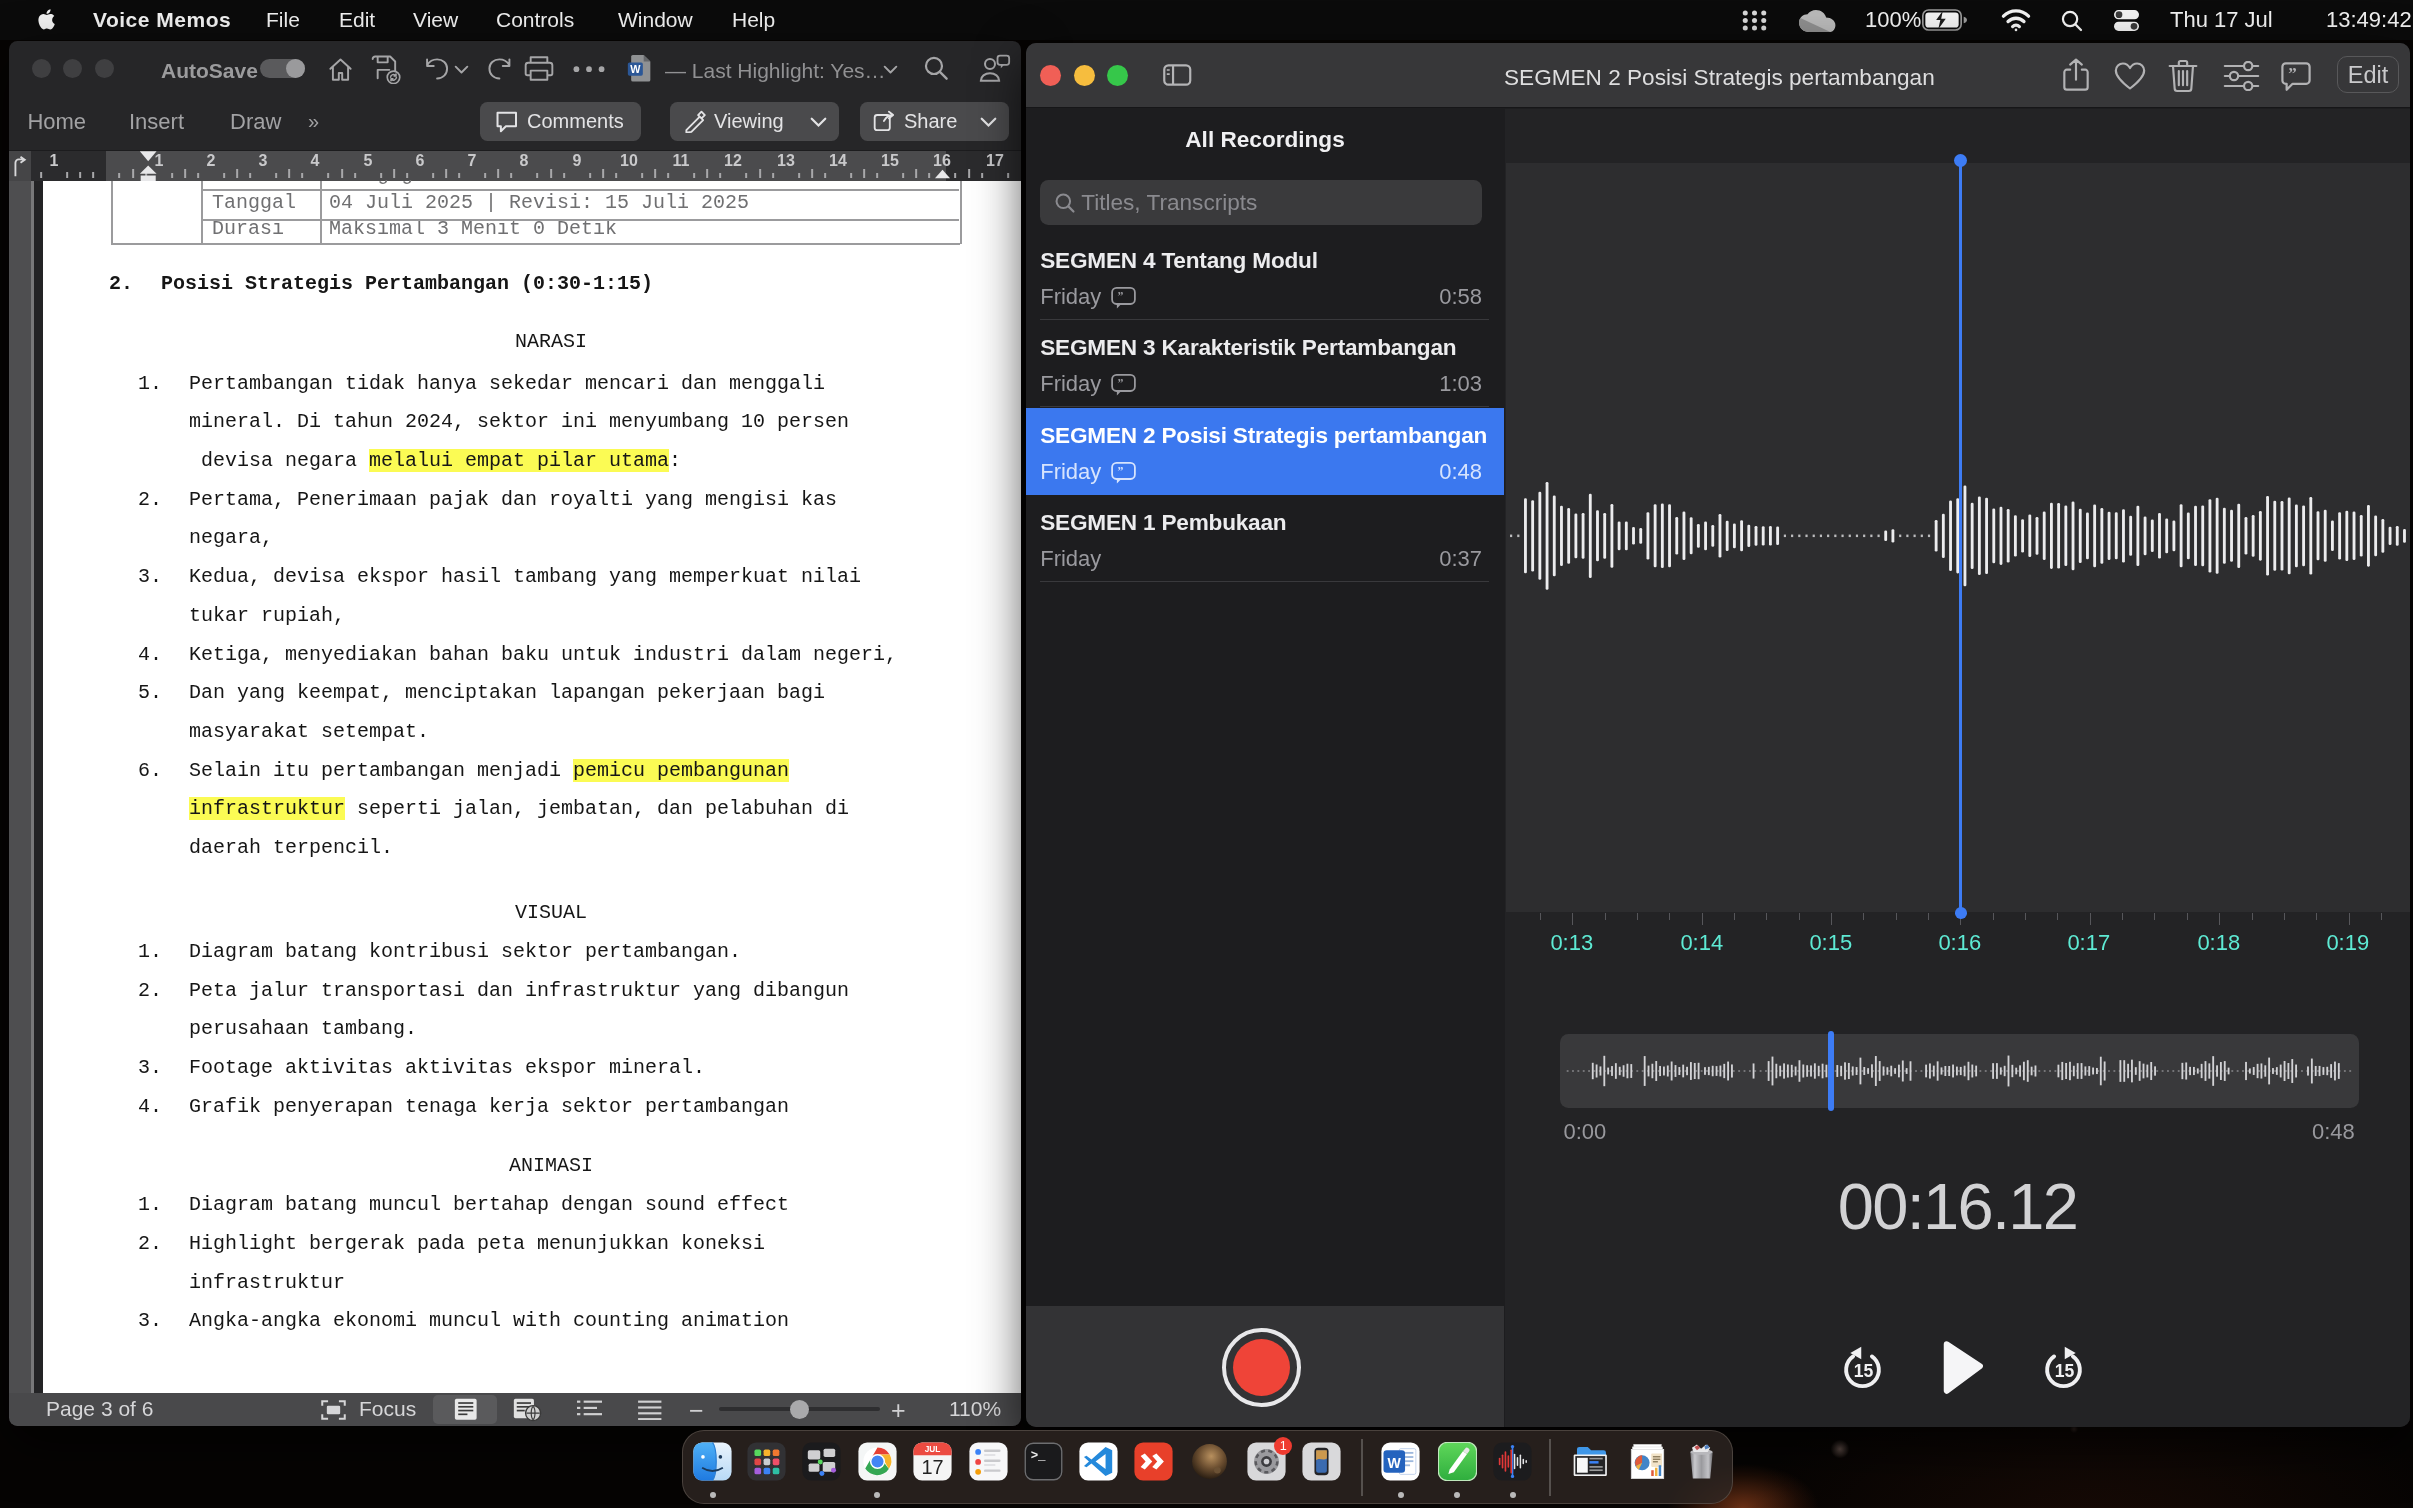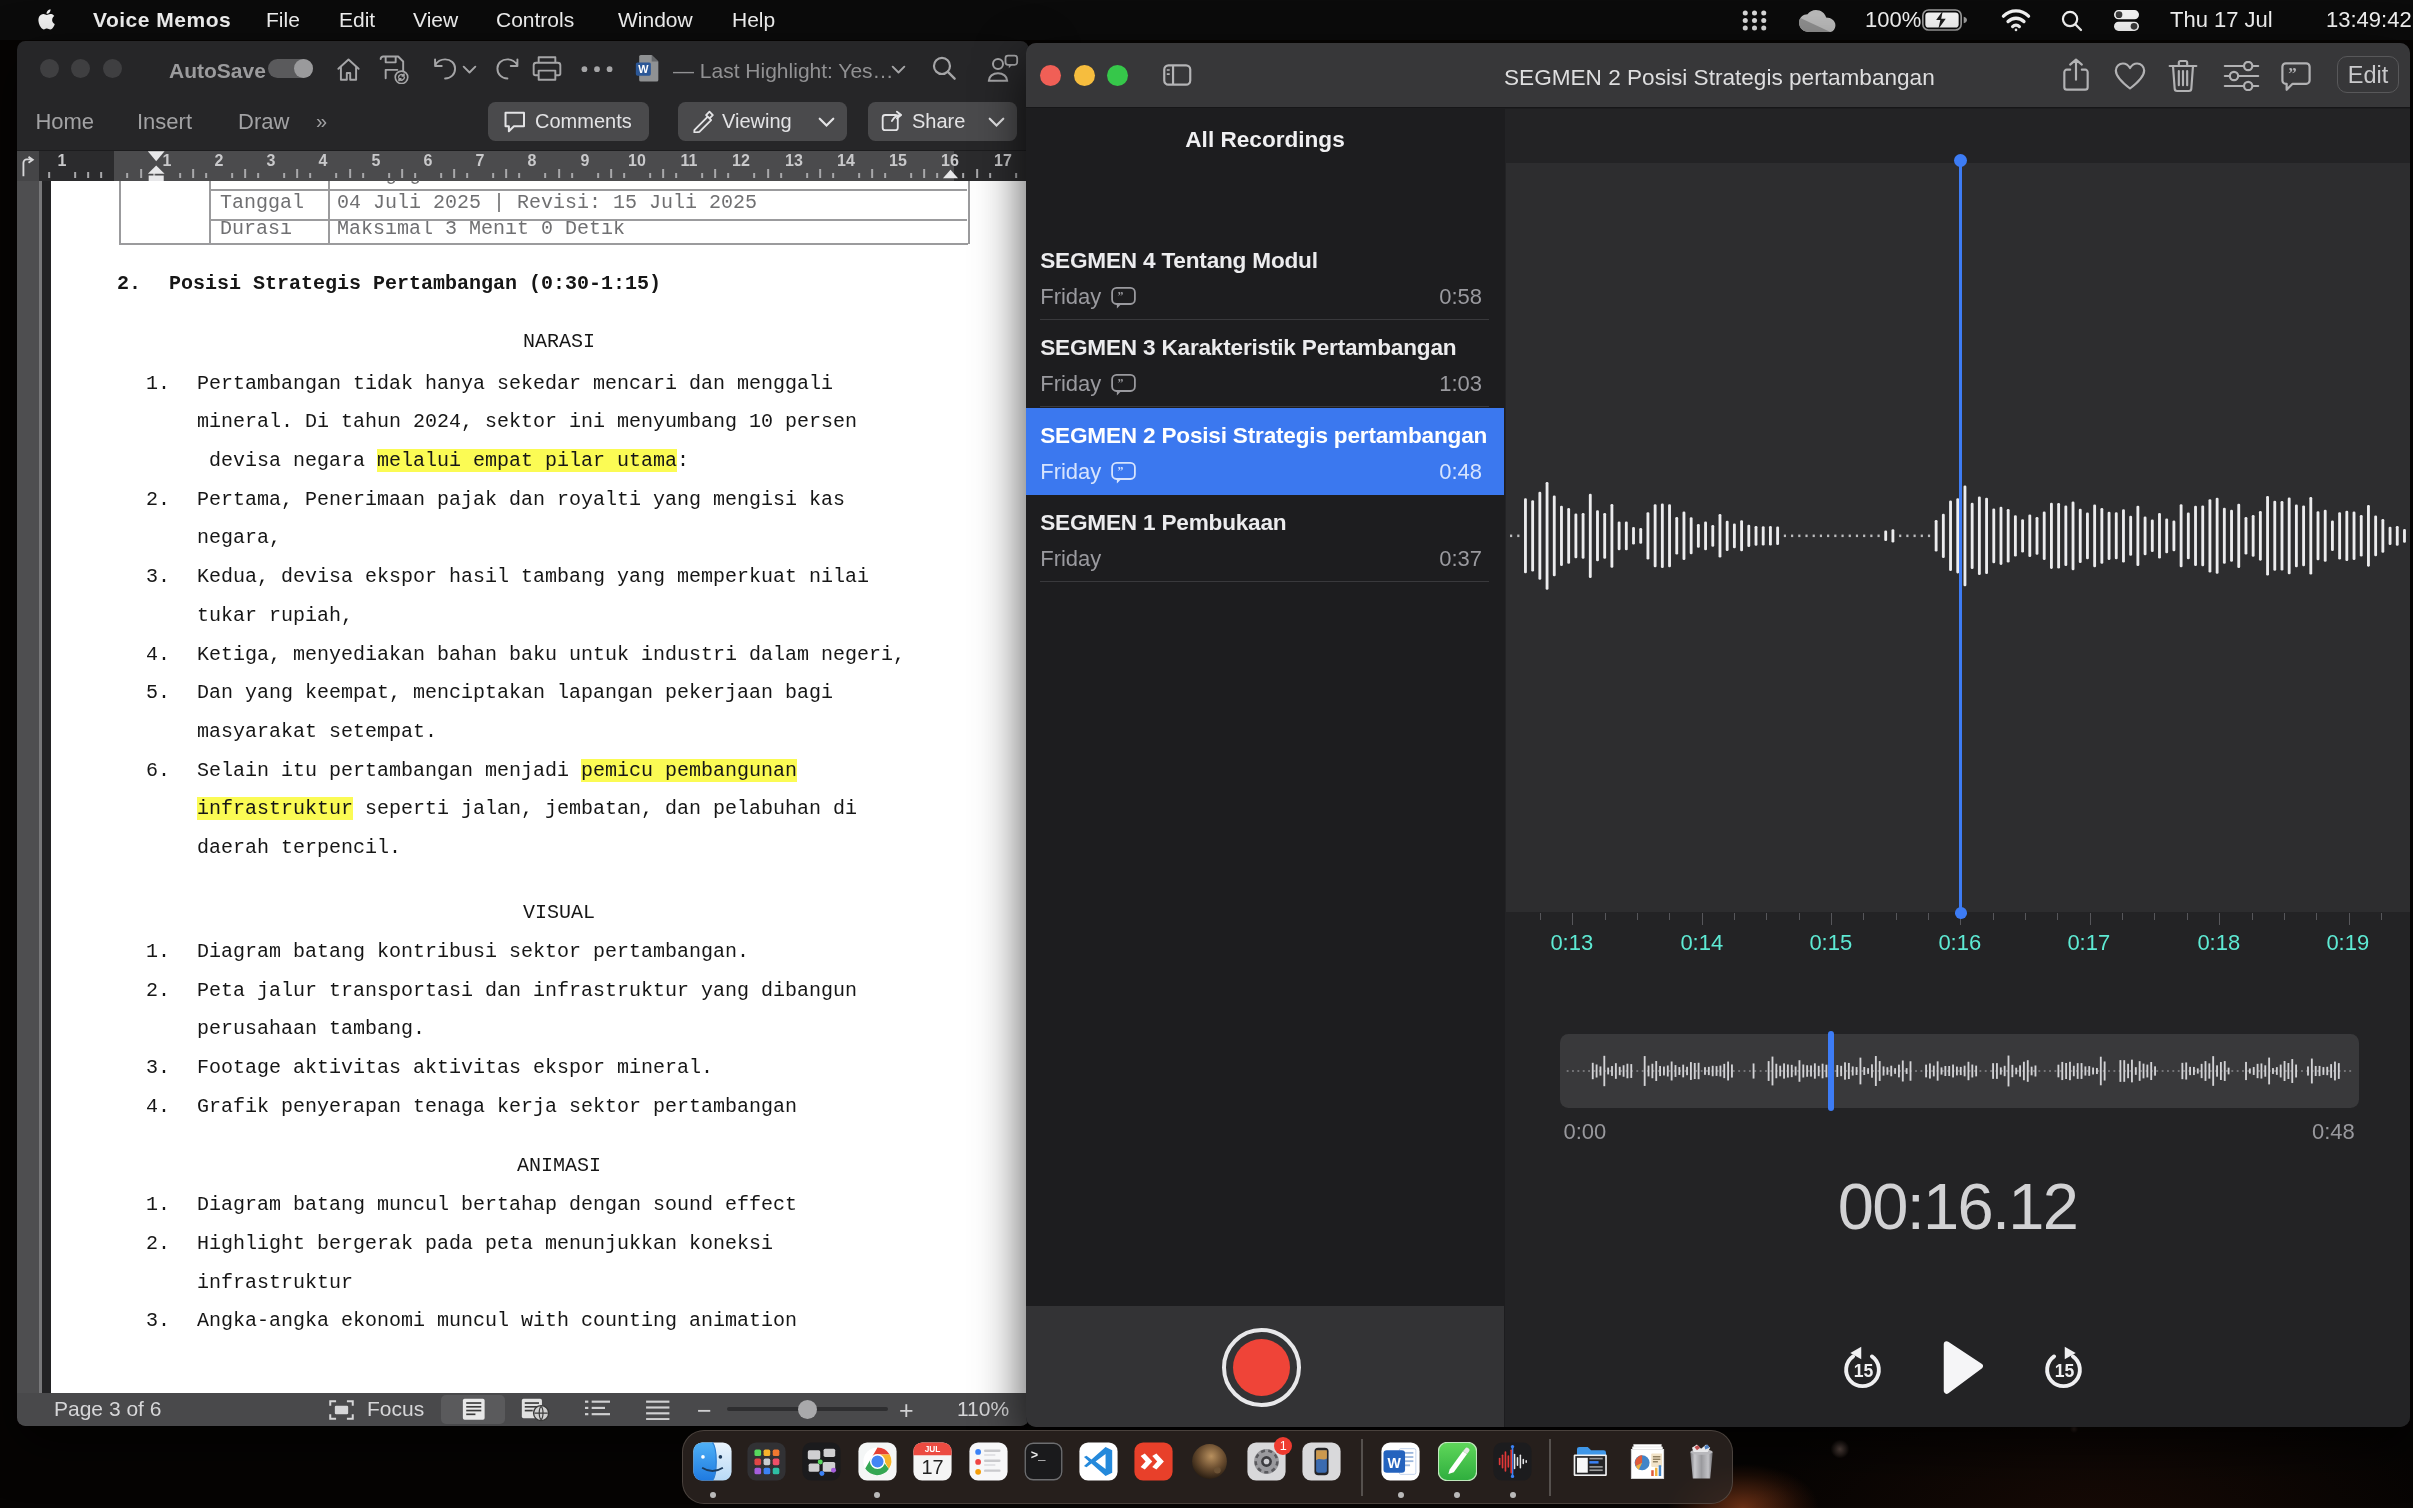--- a/index.html
+++ b/index.html
@@ -14,21 +14,21 @@
   radial-gradient(5.9px 5.9px at 2074px 1429px, rgba(150,115,105,.3), transparent 70%),
   radial-gradient(503px 277px at 2095px 1542px, rgba(52,22,11,.4), transparent 70%),
   #060403; }
 
 
 #menubar { position:absolute; left:0; top:0; width:2413px; height:40px; background:#0b0b0b; color:#f2f2f2; }
 #menubar .it { position:absolute; top:0; height:40px; line-height:40px; font-size:21px; white-space:nowrap; }
 #menubar .b { font-weight:bold; }
 
 
-#word { position:absolute; left:17px; top:41px; width:1012px; height:1385px; background:#262628; border-radius:8.4px; box-shadow:0 18.4px 50px rgba(0,0,0,.65); overflow:hidden; }
+#word { position:absolute; left:9px; top:41px; width:1012px; height:1385px; background:#262628; border-radius:8.4px; box-shadow:0 18.4px 50px rgba(0,0,0,.65); overflow:hidden; }
 #word .tl { position:absolute; top:18.4px; width:19px; height:19px; border-radius:50%; background:#3f3f41; }
 #wtabs { position:absolute; left:0; top:58px; width:100%; height:51px; }
 #wtabs .tab { position:absolute; top:0; height:51px; line-height:45px; color:#a2a2a4; font-size:22px; }
 .wbtn { position:absolute; top:3.4px; height:39px; border-radius:7.5px; background:#4a4a4c; color:#e3e3e5; font-size:20px; line-height:39px; }
 
 #ruler { position:absolute; left:0; top:109px; width:100%; height:31px; background:#2b2b2d; border-top:1.7px solid #1c1c1e; }
 #ruler .act { position:absolute; left:97px; top:0; width:840px; height:31px; background:#4b4b4d; }
 #ruler .num { position:absolute; top:0.8px; font-size:16px; font-weight:bold; color:#c9c9cb; transform:translateX(-50%); }
 #ruler .tick { position:absolute; bottom:3.4px; width:1.7px; height:5.9px; background:#a8a8aa; transform:translateX(-50%); }
 
@@ -459,20 +459,27 @@
         </svg>
         <svg class="abs" style="left:1253px;top:17px" width="34" height="34" viewBox="0 0 40 40">
           <path style="fill:none;stroke:#b2b2b4;stroke-width:2.6;stroke-linecap:round;stroke-linejoin:round" d="M8 4 h24 a4 4 0 0 1 4 4 v16 a4 4 0 0 1-4 4 H16 l-7 7 v-7 H8 a4 4 0 0 1-4-4 V8 a4 4 0 0 1 4-4z"></path>
           <text x="11" y="22" font-size="20" font-weight="bold" fill="#b2b2b4" font-family="Liberation Serif,serif">”</text>
         </svg>
       </div>
     <div class="abs" style="left:1311px;top:13.4px;width:62px;height:37px;border:1.7px solid #58585a;border-radius:10px;color:#cacacc;font-size:23.5px;text-align:center;line-height:37px">Edit</div>
   </div>
   <div id="sidebar">
     <div class="hdr">All Recordings</div>
+    <div id="search">
+      <svg class="abs" style="left:14.2px;top:11.7px" width="22" height="22" viewBox="0 0 26 26">
+          <circle cx="11" cy="11" r="8" fill="none" stroke="#8a8a8f" stroke-width="2.4"></circle>
+          <line x1="17" y1="17" x2="23" y2="23" stroke="#8a8a8f" stroke-width="2.6" stroke-linecap="round"></line>
+        </svg>
+      <span style="margin-left:41px">Titles, Transcripts</span>
+    </div>
     <div class="row" style="top:124px">
       <div class="t1">SEGMEN 4 Tentang Modul</div>
       <div class="t2">Friday</div>
         <div class="dur">0:58</div>
       <svg class="abs" style="left:85px;top:53px" width="25" height="23.5" viewBox="0 0 34 30">
           <rect x="1.5" y="1.5" width="31" height="22" rx="6" fill="none" stroke="#9a9a9f" stroke-width="2.4"></rect>
           <path d="M8 23.5 v6 l6-6z" fill="#9a9a9f"></path>
           <text x="9" y="18" font-size="16" font-weight="bold" fill="#9a9a9f" font-family="Liberation Serif,serif">”</text>
         </svg>
       <div class="sep"></div>

